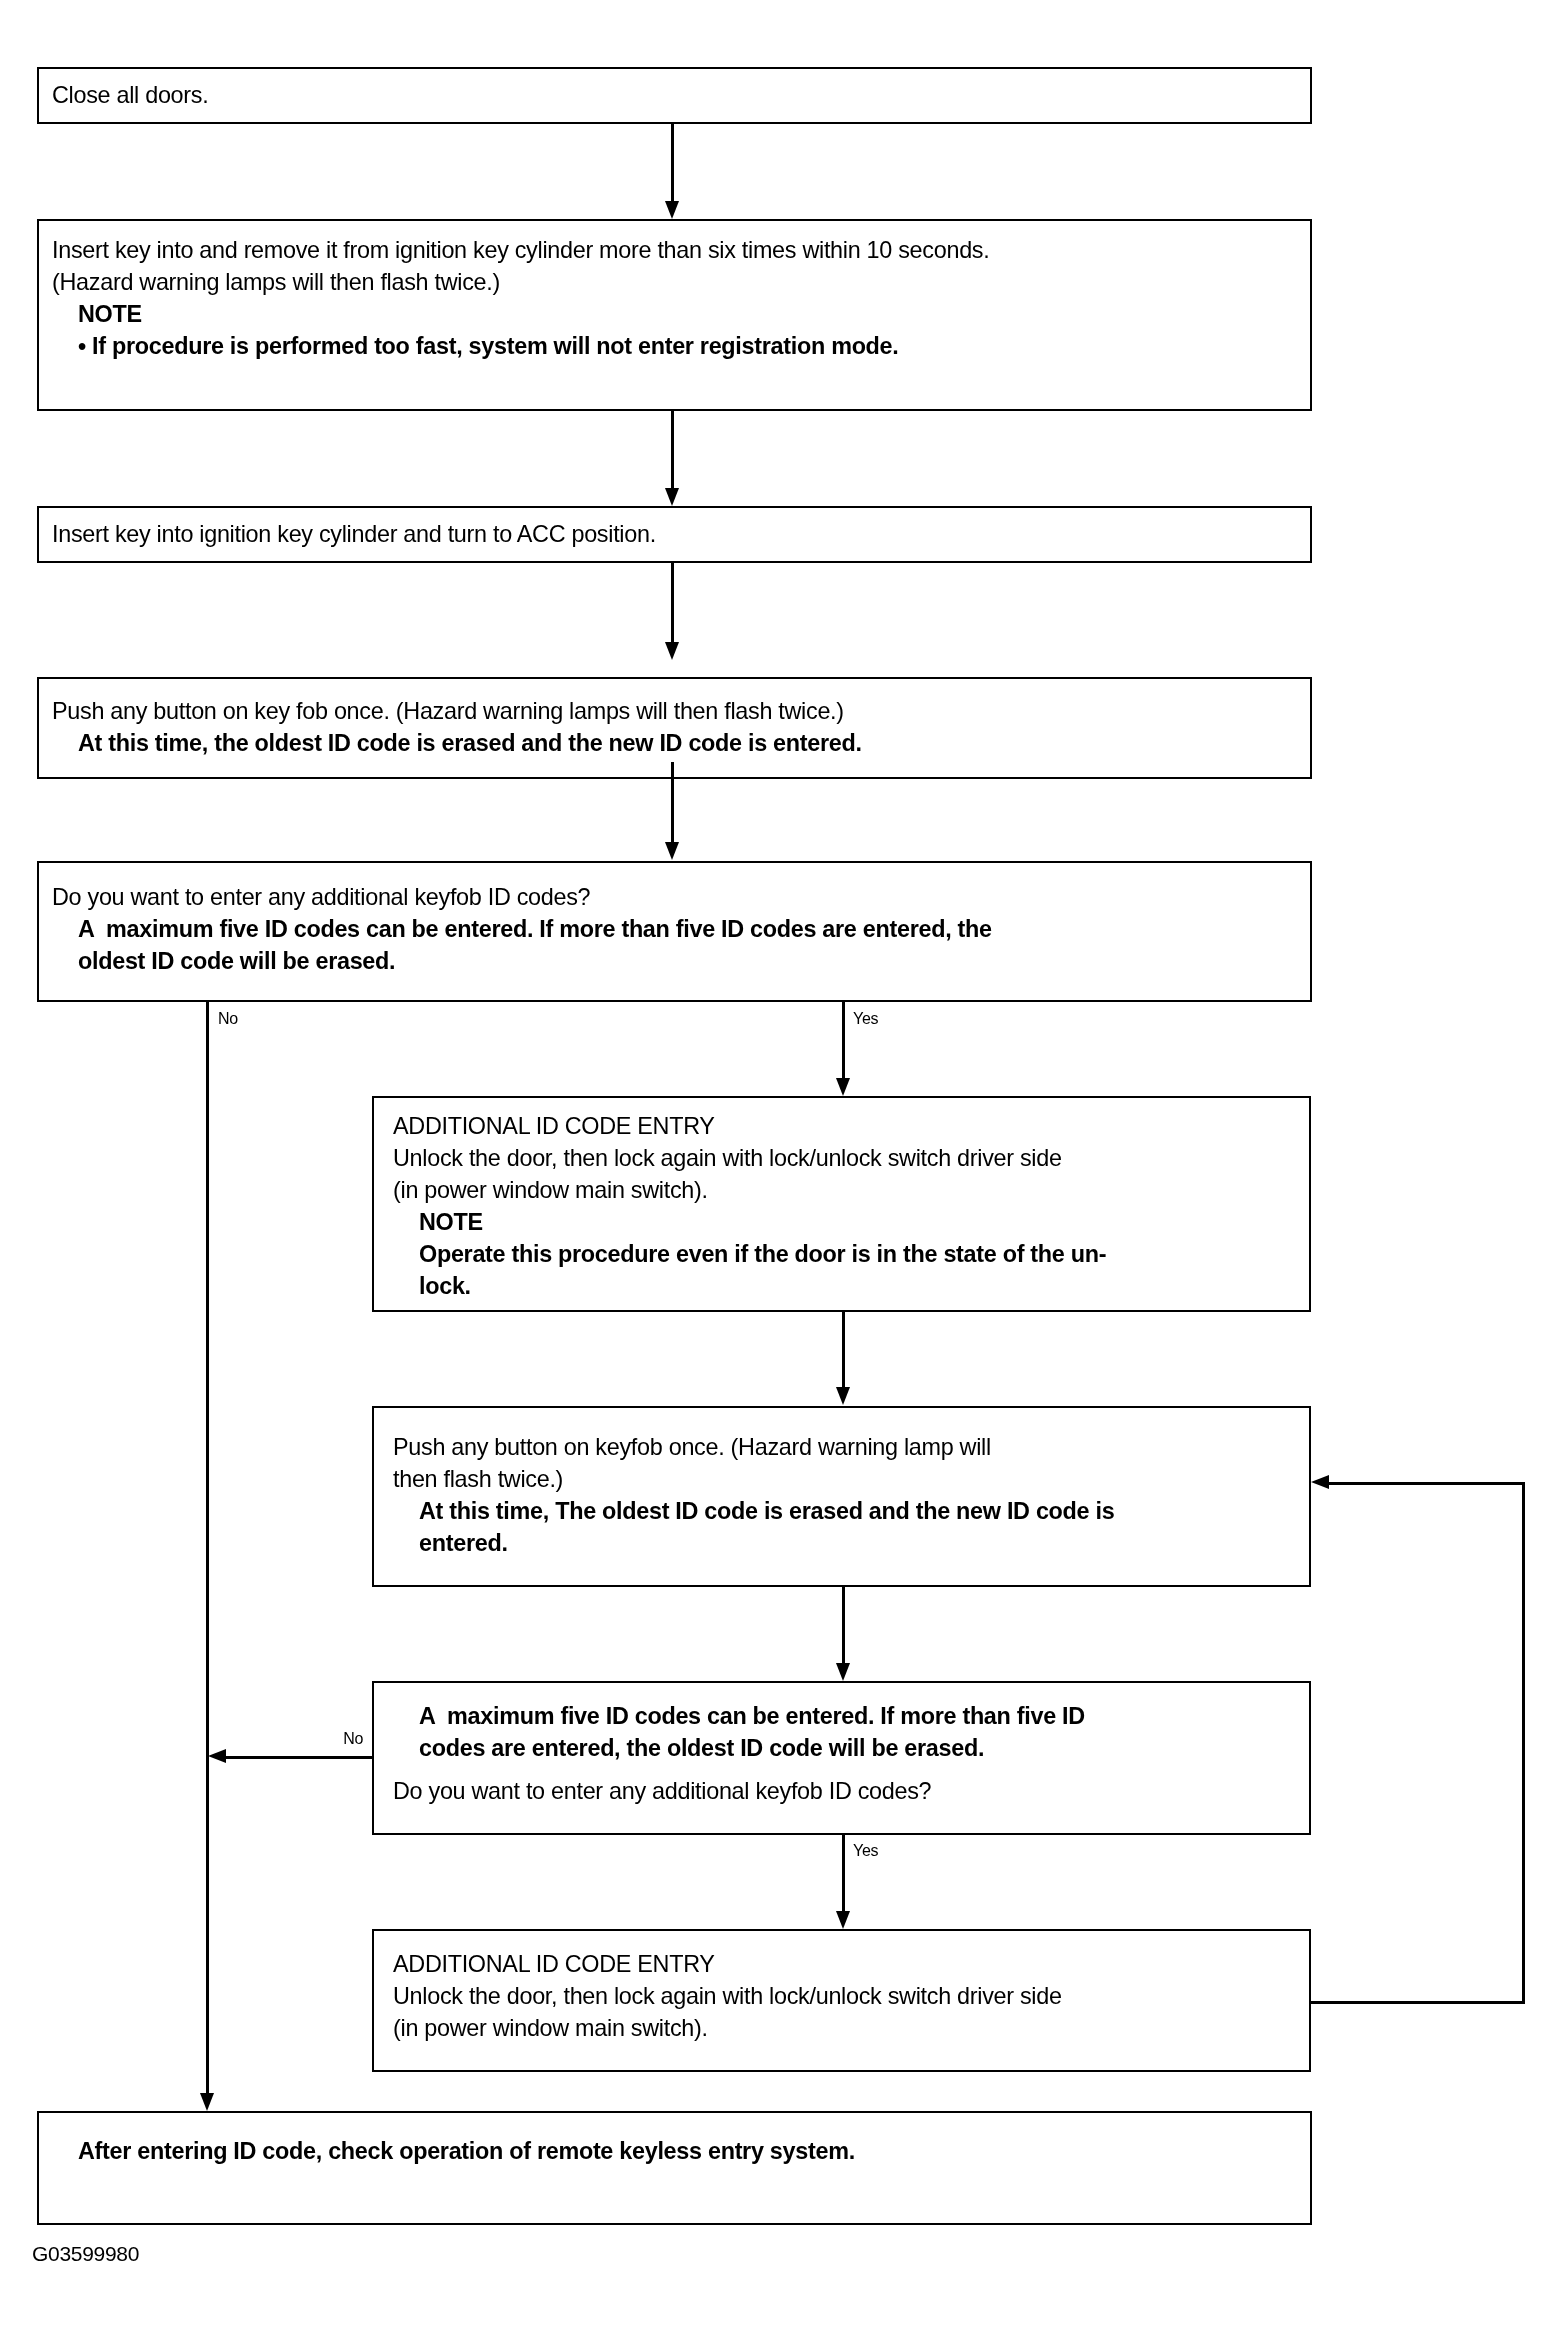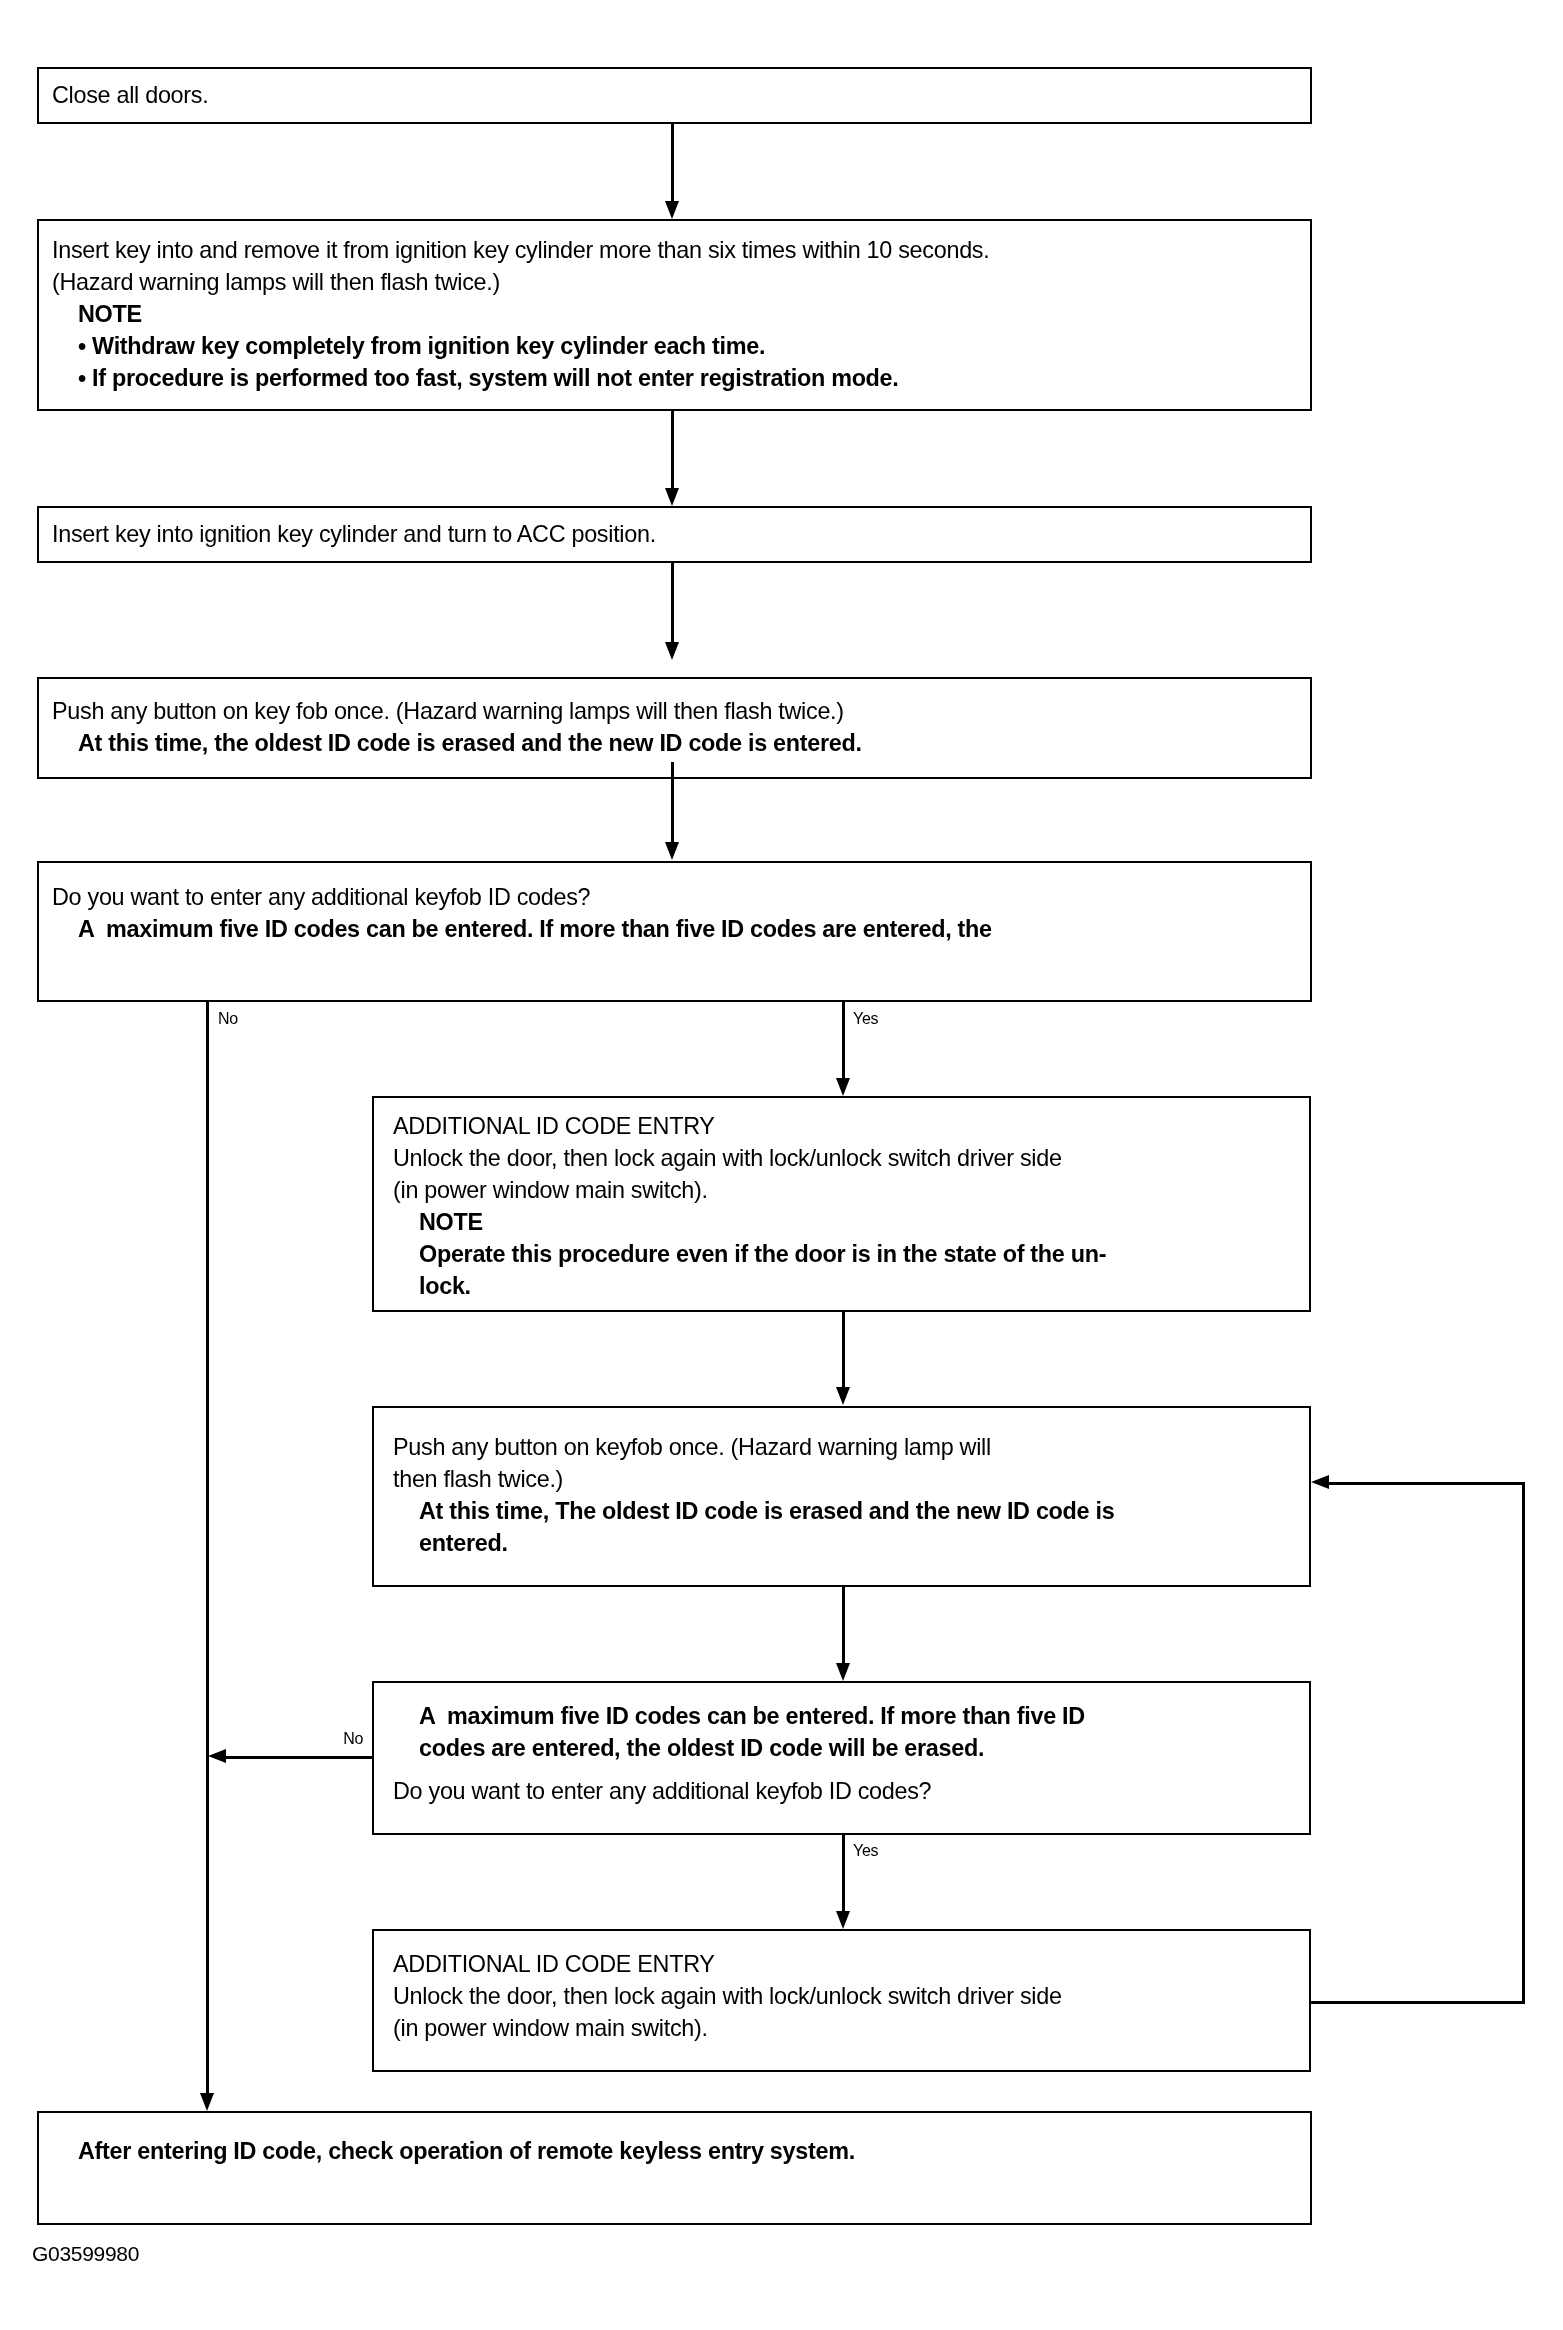--- a/index.html
+++ b/index.html
@@ -40,21 +40,20 @@
     <div class="ln">Close all doors.</div>
   </div>
 
   <div class="vline" style="left:671px; top:124px; height:80px;"></div>
   <div class="arr-d" style="left:665px; top:201px;"></div>
 
   <div class="box" style="left:37px; top:219px; width:1275px; height:192px; padding:13px 13px;">
     <div class="ln">Insert key into and remove it from ignition key cylinder more than six times within 10 seconds.</div>
     <div class="ln">(Hazard warning lamps will then flash twice.)</div>
     <div class="ln b">NOTE</div>
-    <div class="ln b">• Withdraw key completely from ignition key cylinder each time.</div>
     <div class="ln b">• If procedure is performed too fast, system will not enter registration mode.</div>
   </div>
 
   <div class="vline" style="left:671px; top:411px; height:78px;"></div>
   <div class="arr-d" style="left:665px; top:488px;"></div>
 
   <div class="box" style="left:37px; top:506px; width:1275px; height:57px; padding:10.4px 13px;">
     <div class="ln">Insert key into ignition key cylinder and turn to ACC position.</div>
   </div>
 
@@ -65,20 +64,21 @@
     <div class="ln">Push any button on key fob once. (Hazard warning lamps will then flash twice.)</div>
     <div class="ln b">At this time, the oldest ID code is erased and the new ID code is entered.</div>
   </div>
 
   <div class="vline" style="left:671px; top:762px; height:80px;"></div>
   <div class="arr-d" style="left:665px; top:842px;"></div>
 
   <div class="box" style="left:37px; top:861px; width:1275px; height:141px; padding:18px 13px;">
     <div class="ln">Do you want to enter any additional keyfob ID codes?</div>
     <div class="ln b">A  maximum five ID codes can be entered. If more than five ID codes are entered, the</div>
+    <div class="ln b">oldest ID code will be erased.</div>
   </div>
 
   <div class="vline" style="left:206px; top:1002px; height:1093px;"></div>
   <div class="arr-d" style="left:200px; top:2093px;"></div>
   <div class="lbl" style="left:218px; top:1010px;">No</div>
 
   <div class="vline" style="left:842px; top:1002px; height:77px;"></div>
   <div class="arr-d" style="left:836px; top:1078px;"></div>
   <div class="lbl" style="left:853px; top:1010px;">Yes</div>
 

